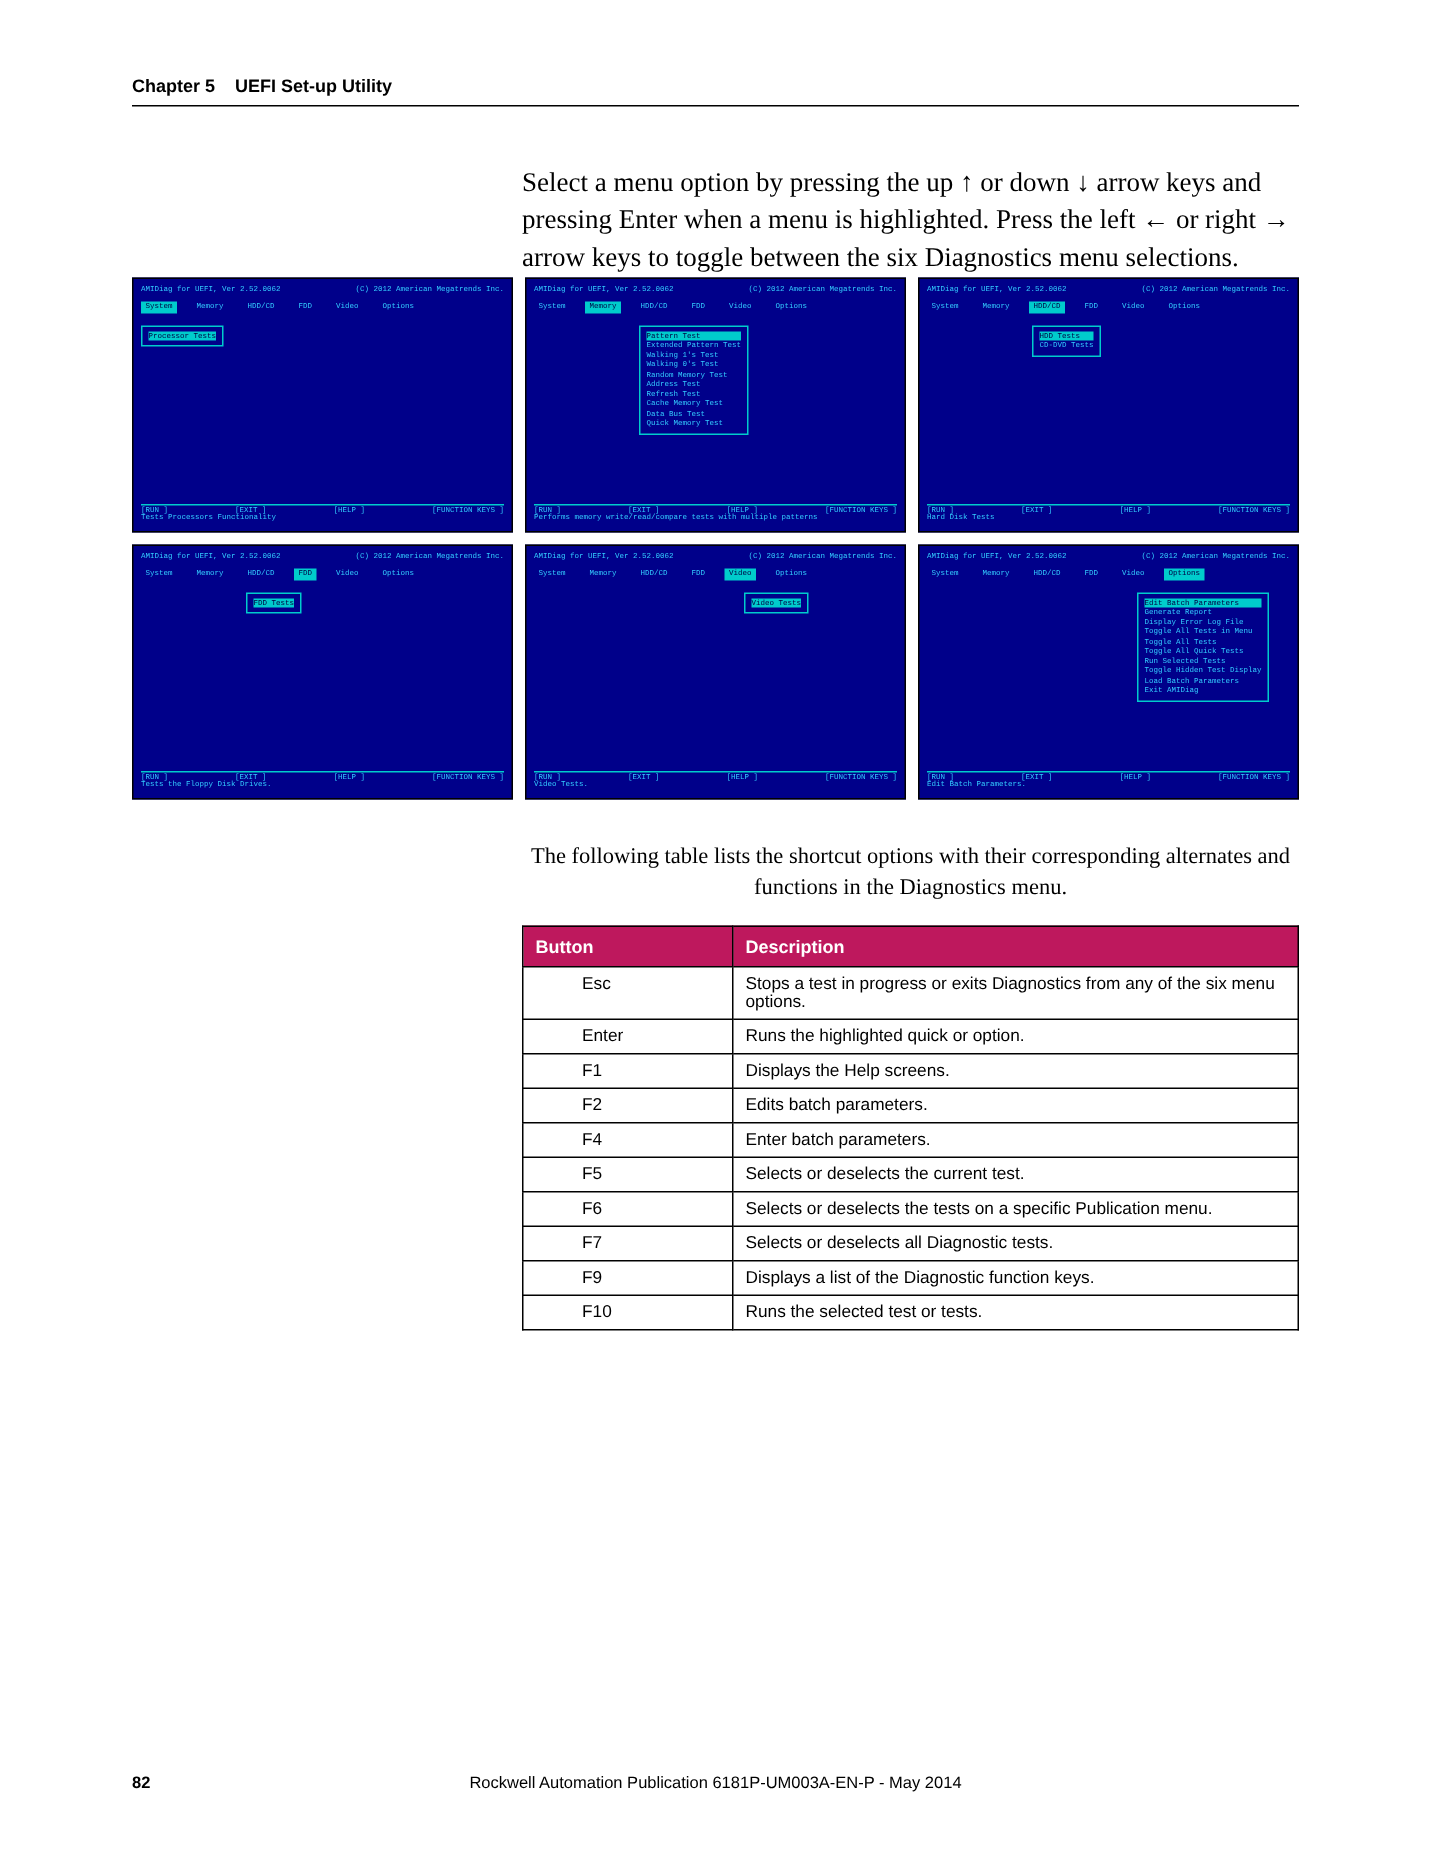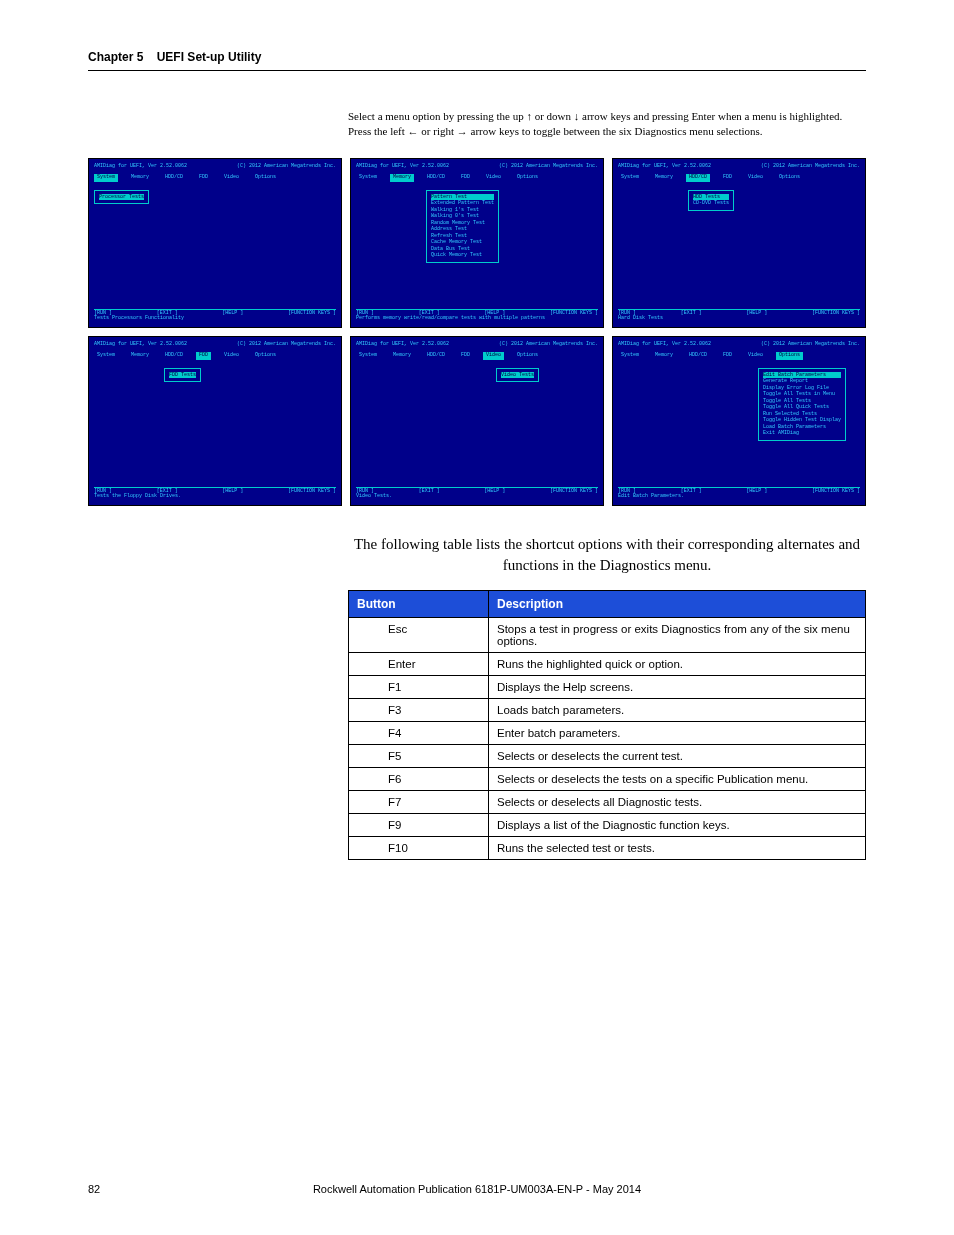--- a/index.html
+++ b/index.html
@@ -18,23 +18,22 @@
     font-weight: bold;
     margin-bottom: 6px;
   }
   .hr-top {
     border: none;
     border-top: 1px solid #000;
     margin-bottom: 38px;
   }
   .intro-para {
     margin-left: 260px;
-    font-size: 11px;
+    font-size: 18px;
     line-height: 1.4;
-    margin-bottom: 18px;
   }
   .screens {
     display: grid;
     grid-template-columns: repeat(3, 1fr);
     grid-template-rows: 1fr 1fr;
     gap: 8px;
     margin-bottom: 28px;
   }
   .scr {
     background: #00008a;
@@ -92,21 +91,21 @@
     text-align: center;
   }
   table.shortcut {
     margin-left: 260px;
     width: 518px;
     border-collapse: collapse;
     font-family: Arial, Helvetica, sans-serif;
     font-size: 11.5px;
   }
   table.shortcut th {
-    background: #1d4ed8;
+    background: #be185d;
     color: #fff;
     text-align: left;
     font-weight: bold;
     padding: 6px 8px;
     border: 1px solid #000;
     font-size: 12px;
   }
   table.shortcut td {
     border: 1px solid #000;
     padding: 5px 8px;
@@ -114,21 +113,21 @@
   }
   table.shortcut td:first-child { width: 140px; padding-left: 39px; }
   .page-footer {
     position: absolute;
     left: 88px;
     right: 88px;
     bottom: 40px;
     font-family: Arial, Helvetica, sans-serif;
     font-size: 11px;
   }
-  .page-num { font-weight: normal; position: absolute; left: 0; }
+  .page-num { font-weight: bold; position: absolute; left: 0; }
   .pub-line { text-align: center; }
 </style>
 </head>
 <body>
 
 <div class="header-line">
   <span>Chapter 5</span>&nbsp;&nbsp;&nbsp;&nbsp;<span>UEFI Set-up Utility</span>
 </div>
 <hr class="hr-top">
 
@@ -298,22 +297,22 @@
       </tr>
       <tr>
         <td>Enter</td>
         <td>Runs the highlighted quick or option.</td>
       </tr>
       <tr>
         <td>F1</td>
         <td>Displays the Help screens.</td>
       </tr>
       <tr>
-        <td>F3</td>
-        <td>Loads batch parameters.</td>
+        <td>F2</td>
+        <td>Edits batch parameters.</td>
       </tr>
       <tr>
         <td>F4</td>
         <td>Enter batch parameters.</td>
       </tr>
       <tr>
         <td>F5</td>
         <td>Selects or deselects the current test.</td>
       </tr>
       <tr>

